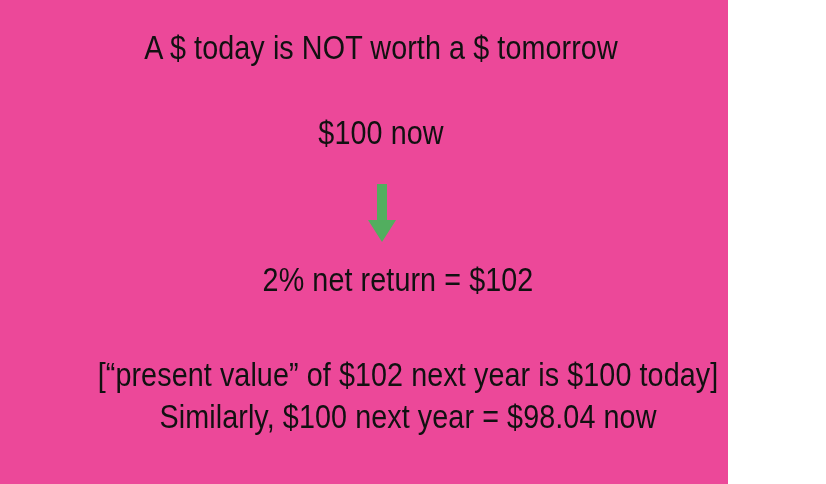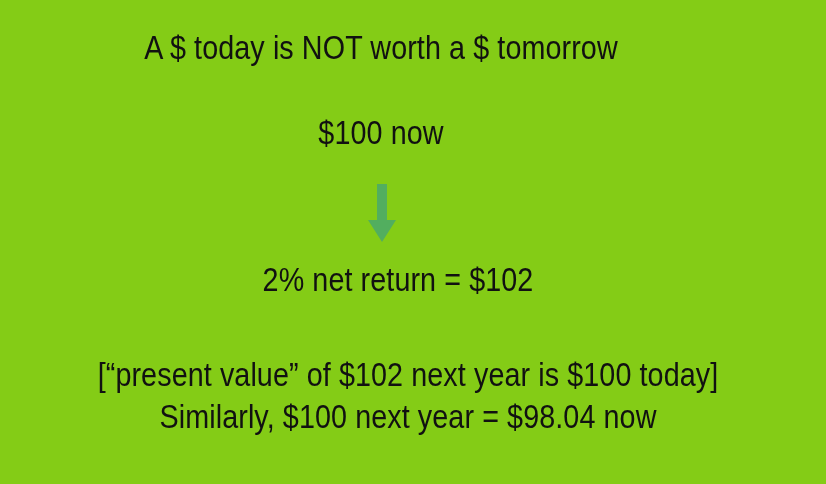--- a/index.html
+++ b/index.html
@@ -11,23 +11,23 @@
     width: 826px;
     height: 484px;
     background: #ffffff;
     font-family: "Liberation Sans", sans-serif;
     color: #111111;
     overflow: hidden;
   }
 
   .slide {
     position: relative;
-    width: 826px;
+    width: 728px;
     height: 484px;
-    background: #84cc16;
+    background: #ec4899;
   }
 
   
   .line {
     position: absolute;
     white-space: nowrap;
     color: #111111;
     font-weight: 400;
     line-height: 1.0;
     transform: translateX(-50%) scaleX(0.845);

